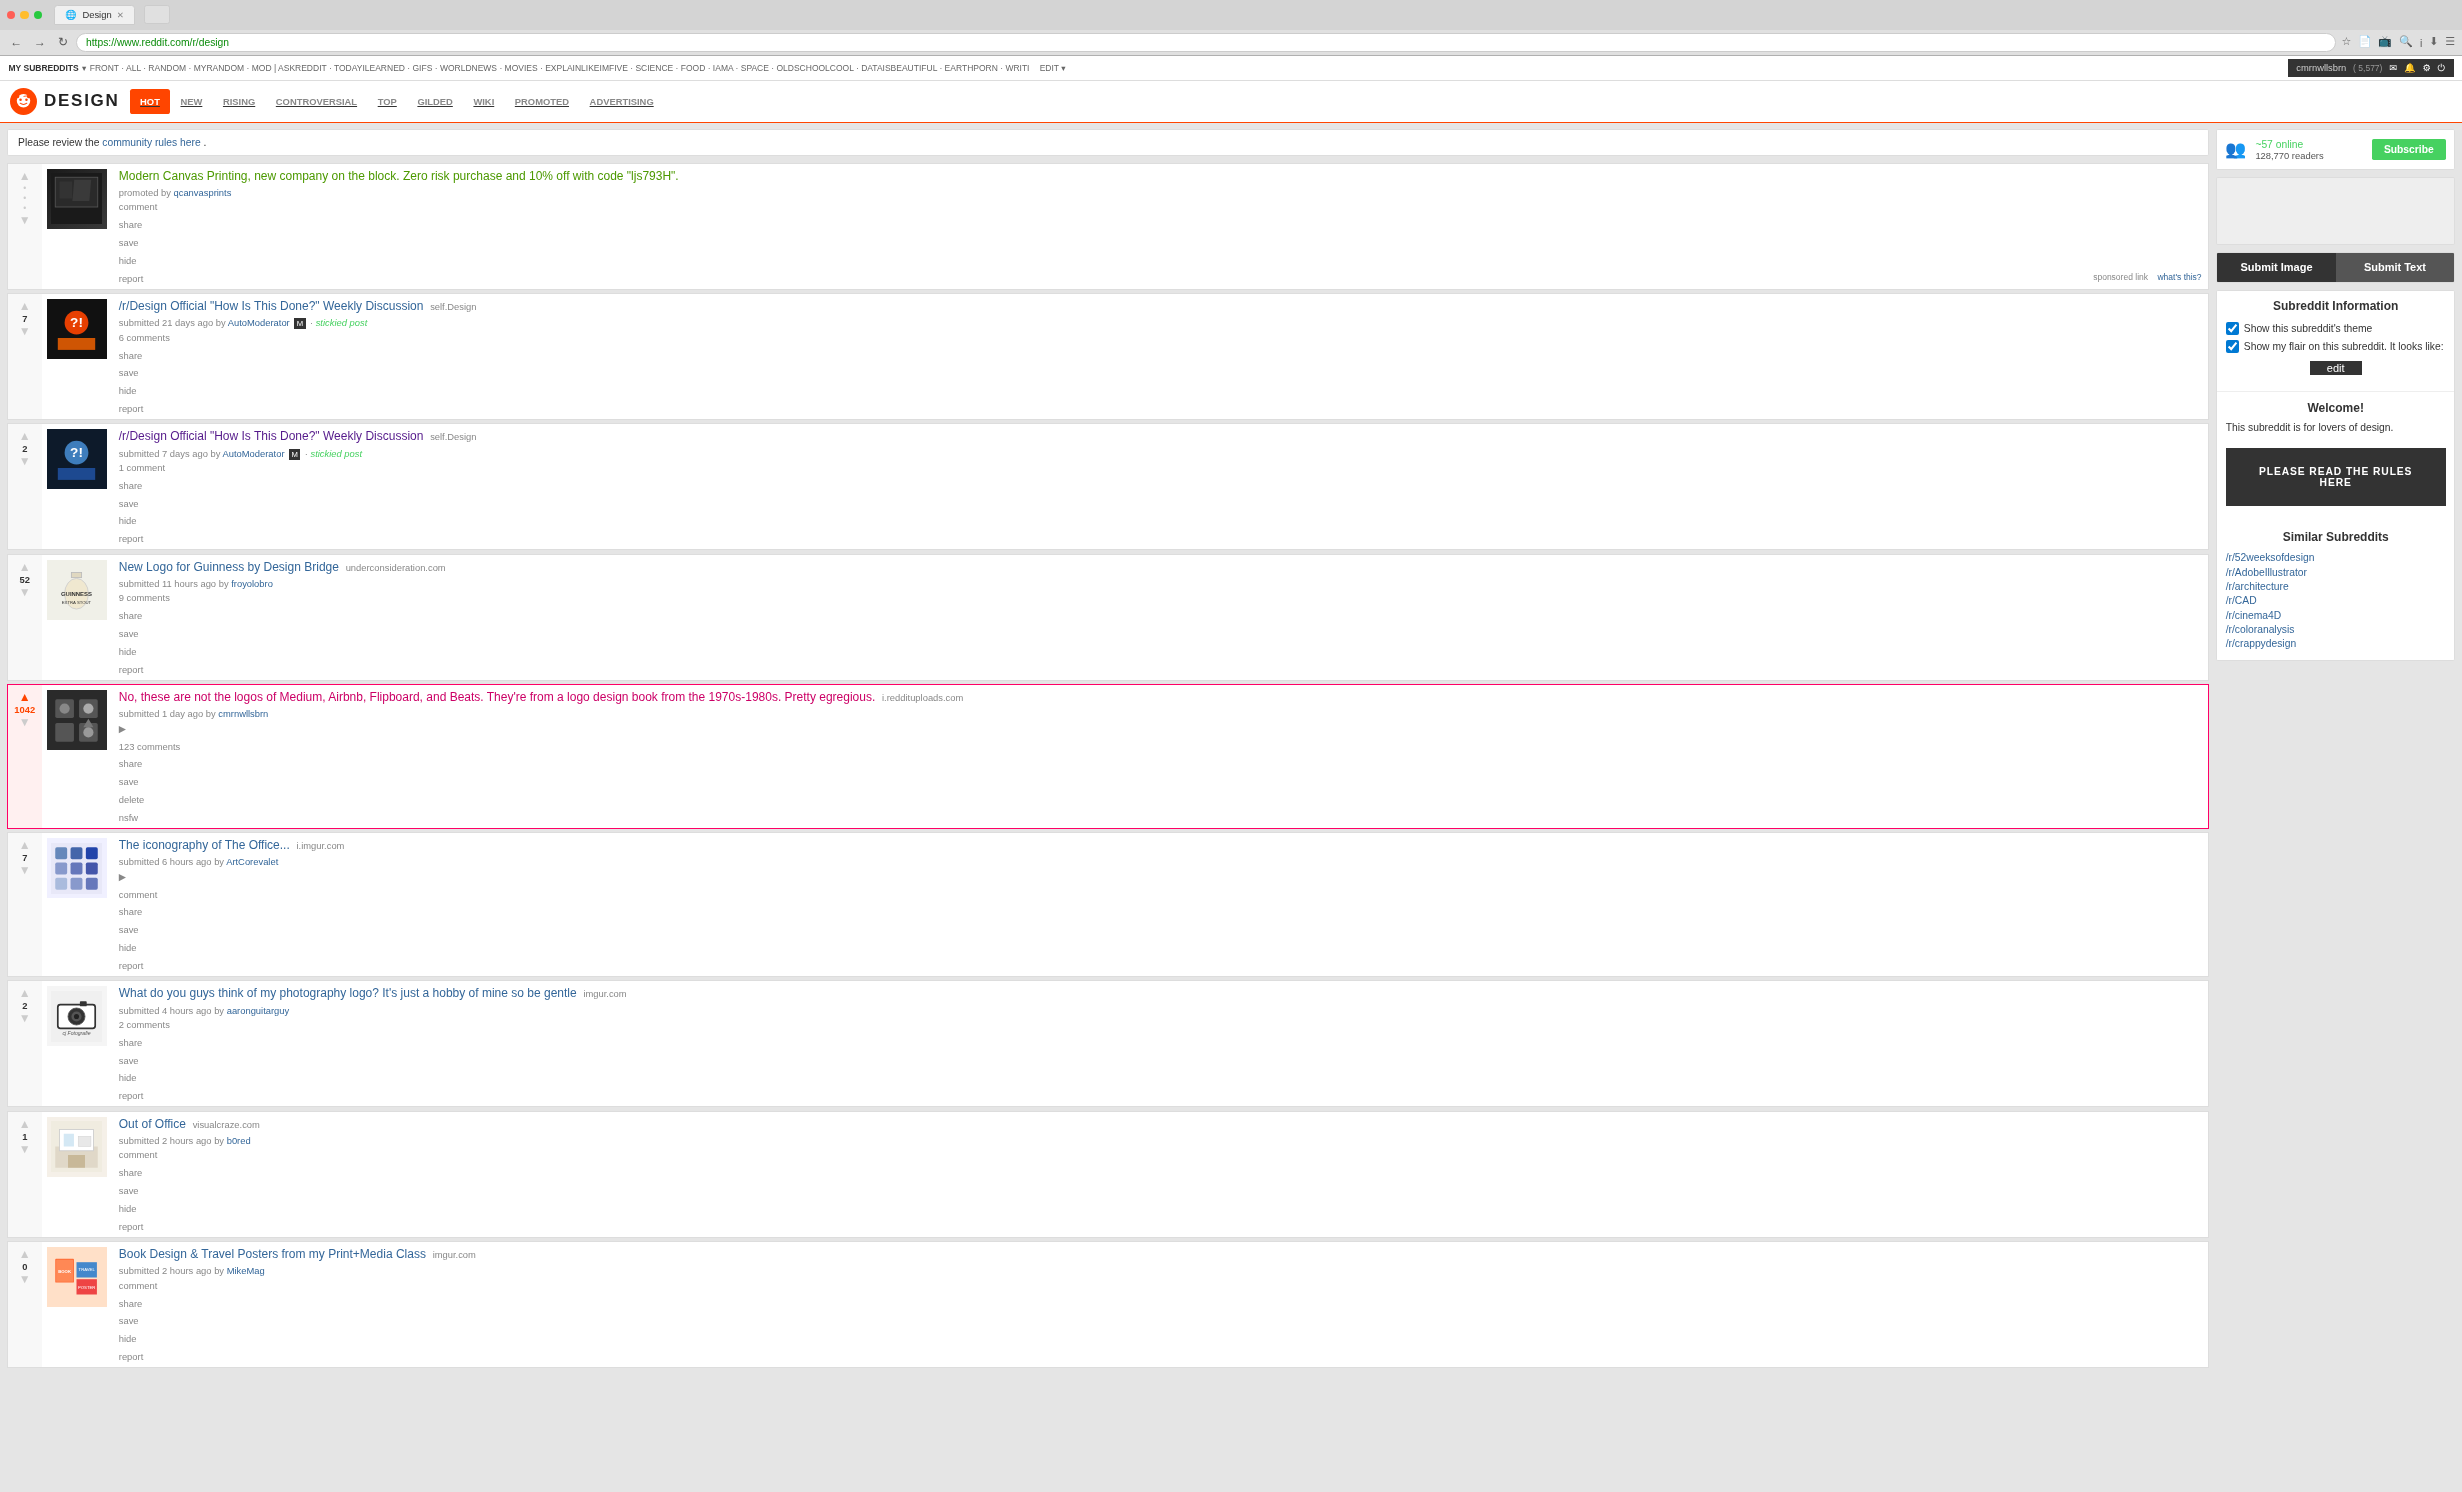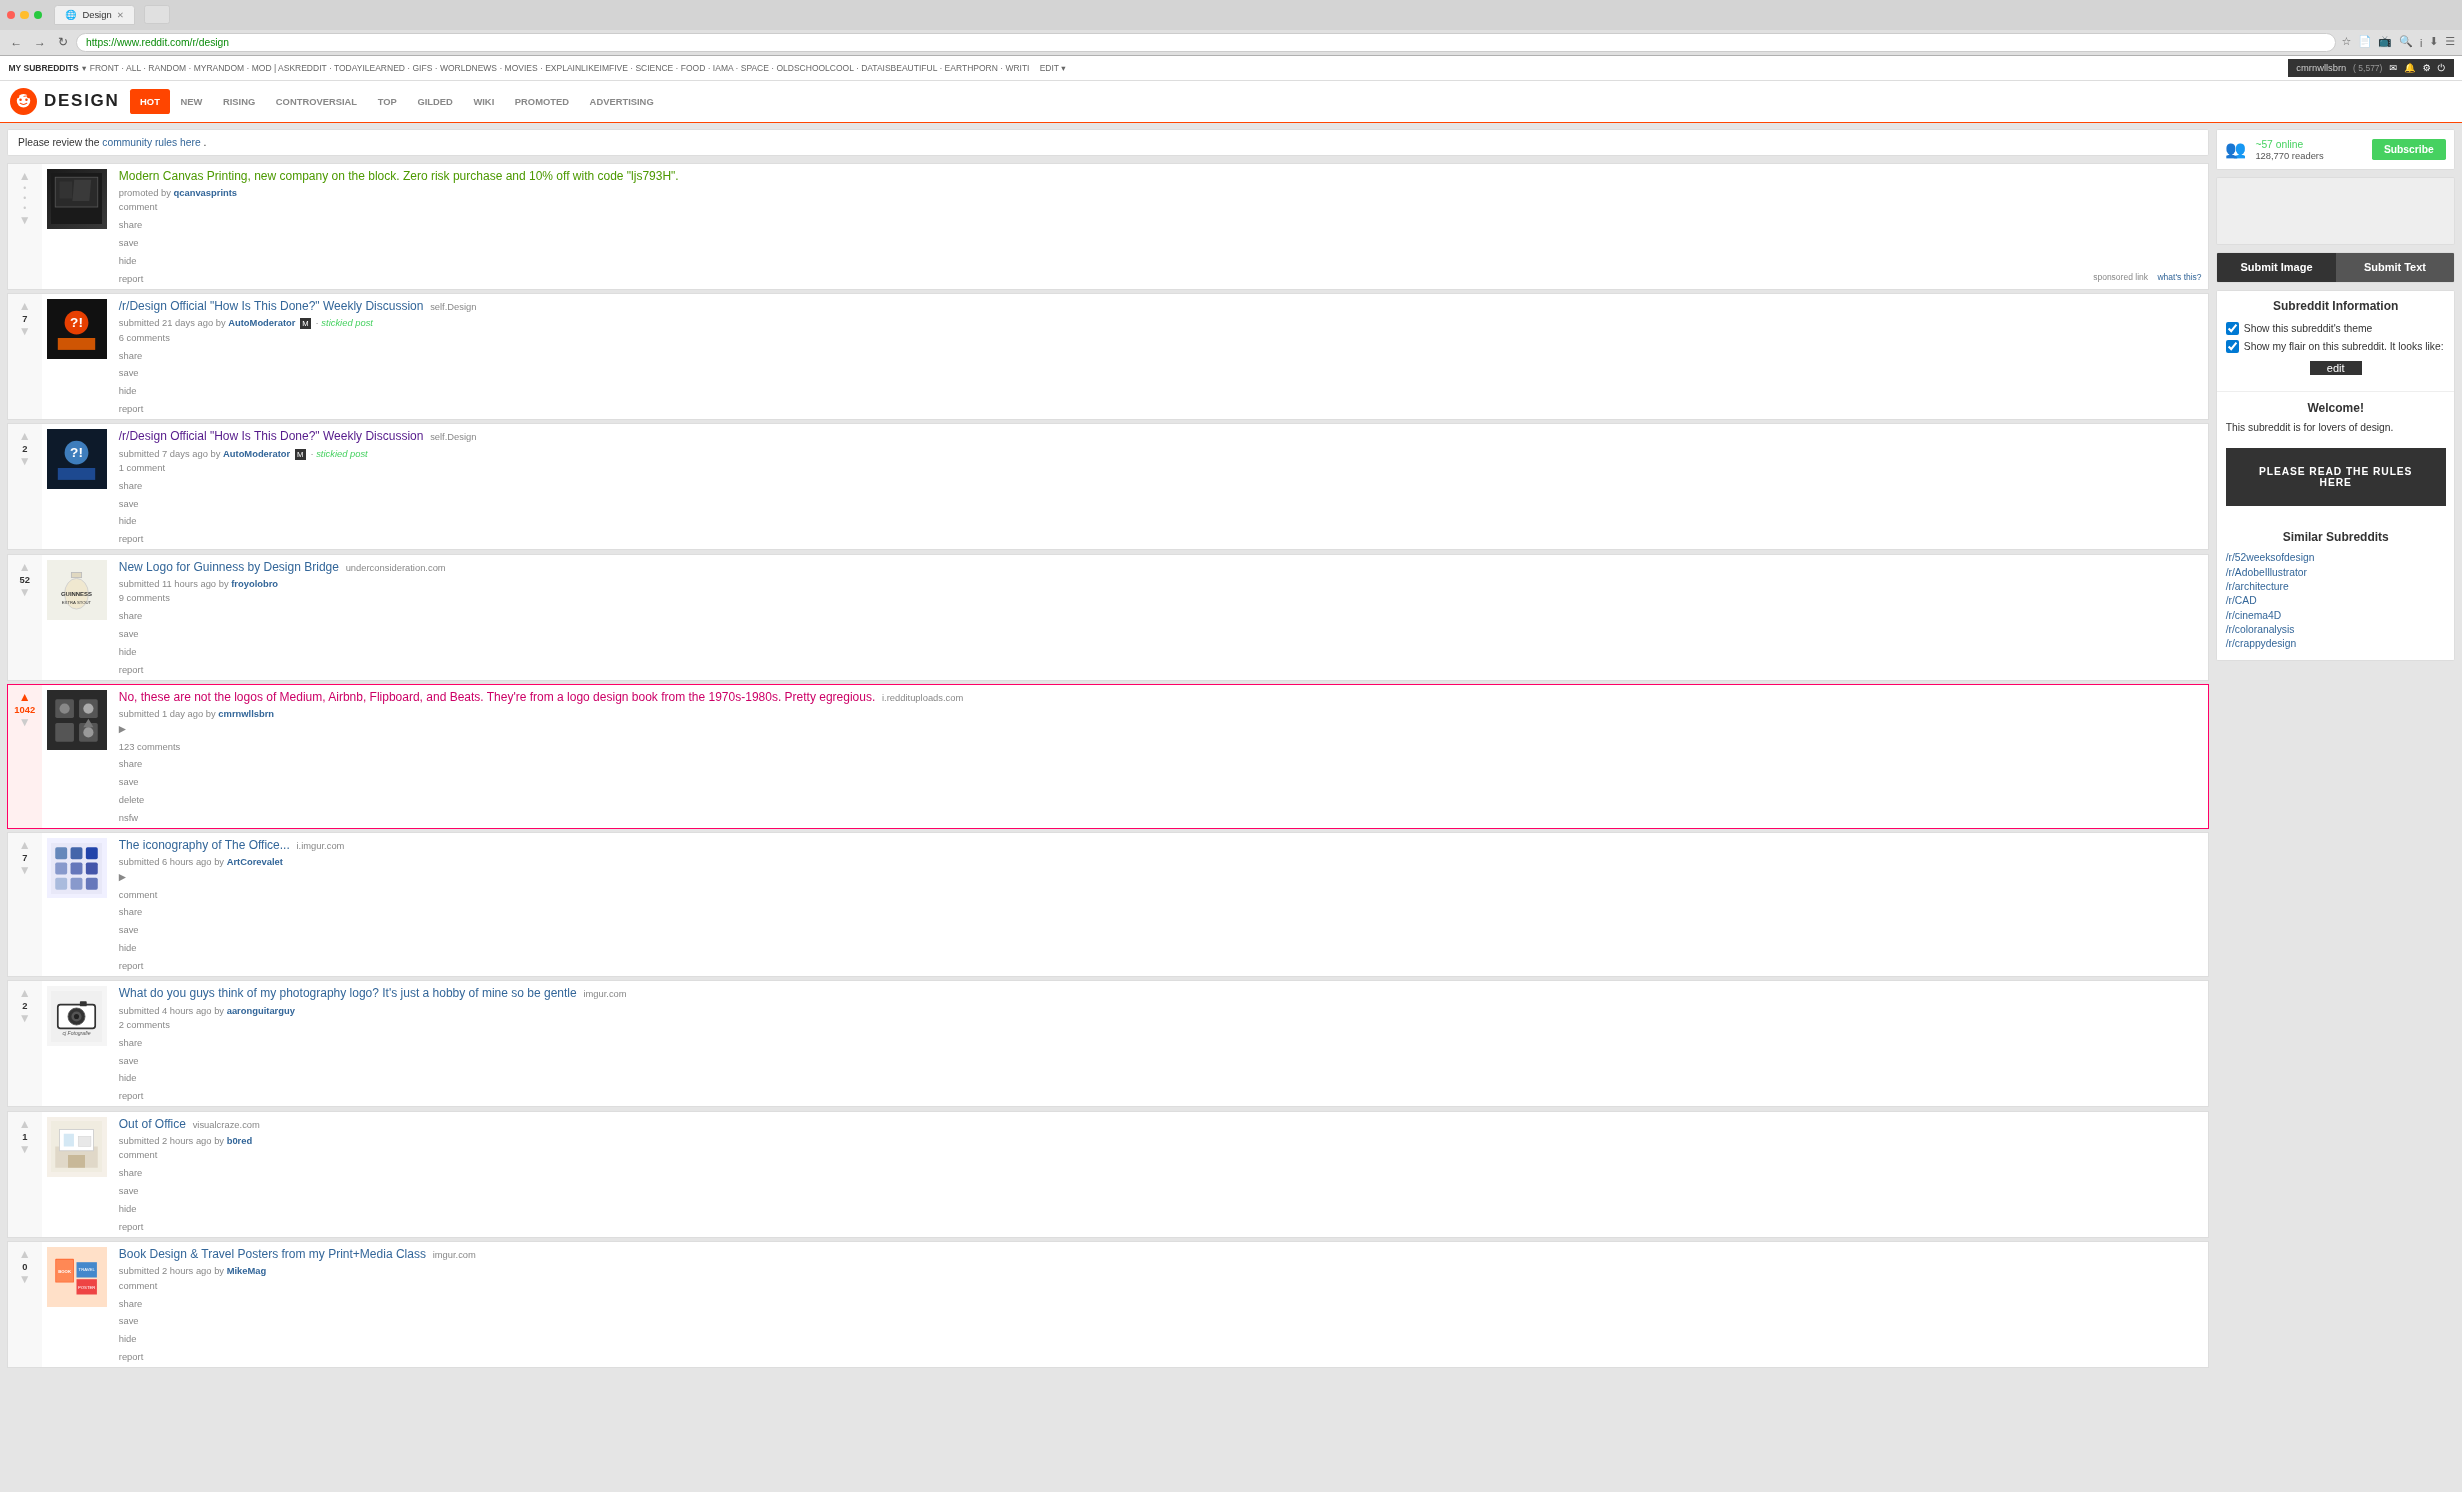--- a/index.html
+++ b/index.html
@@ -21,21 +21,21 @@
 
     
     .top-bar { background: #fff; border-bottom: 0.9px solid #ddd; padding: 2.6px 8.5px; font-size: 8.5px; color: #666; display: flex; align-items: center; gap: 3.4px; }
     .top-bar .mysubreddits { font-weight: bold; color: #333; }
 
     
     .site-header { display: flex; align-items: center; background: #fff; border-bottom: 1.7px solid #ff4500; padding: 0; }
     .header-left { display: flex; align-items: center; padding: 6.8px 10.3px; gap: 6.8px; }
     .reddit-logo { width: 27px; height: 27px; }
     .site-name { font-size: 17px; font-weight: bold; letter-spacing: 1.7px; color: #222; text-transform: uppercase; }
-    .header-nav { display: flex; align-items: center; gap: 0; }
+    .header-nav { display: flex; align-items: center; gap: 0; text-decoration: underline; }
     .nav-item { padding: 6.8px 10.3px; font-size: 9.4px; font-weight: bold; text-decoration: none; color: #888; text-transform: uppercase; cursor: pointer; }
     .nav-item.active { background: #ff4500; color: white; border-radius: 2.6px; }
     .header-right { margin-left: auto; background: #333; color: white; display: flex; align-items: center; padding: 5.1px 10.3px; gap: 6.8px; font-size: 9.4px; }
     .username { color: #ccc; }
     .karma { color: #999; font-size: 8.5px; }
 
     
     .main-container { display: flex; max-width: 100%; padding: 6.8px; gap: 6.8px; background: #e5e5e5; }
     .content-area { flex: 1; min-width: 0; }
     .sidebar { width: 239px; flex-shrink: 0; }
@@ -54,21 +54,21 @@
     .vote-up.active { color: #ff4500; }
     .vote-count { font-size: 9.4px; font-weight: bold; color: #333; }
     .vote-down { color: #ccc; font-size: 12px; cursor: pointer; }
     .vote-dots { font-size: 8.5px; color: #ccc; }
 
     .post-content { flex: 1; padding: 5.1px 6.8px; }
     .post-title { font-size: 12px; color: #369; text-decoration: none; display: block; margin-bottom: 2.6px; line-height: 1.3; }
     .post-title.visited { color: #551a8b; }
     .post-domain { font-size: 9.4px; color: #888; margin-left: 3.4px; }
     .post-meta { font-size: 9.4px; color: #888; margin-bottom: 3.4px; }
-    .post-meta .author { color: #369; font-weight: bold; }
+    .post-meta .author { color: #369; }
     .post-meta .mod-badge { background: #333; color: white; font-size: 7.7px; padding: 0.9px 2.6px; margin: 0 1.7px; }
     .post-meta .stickied { color: #46d160; font-style: italic; }
     .post-actions { display: flex; gap: 6.8px; font-size: 9.4px; color: #888; flex-direction: column; }
     .post-actions a { color: #888; text-decoration: none; cursor: pointer; }
 
     
     .sponsored-bar { text-align: right; padding: 1.7px 6.8px; font-size: 8.5px; color: #888; }
     .sponsored-link-txt { color: #888; }
     .whats-this { color: #369; text-decoration: none; }
 

